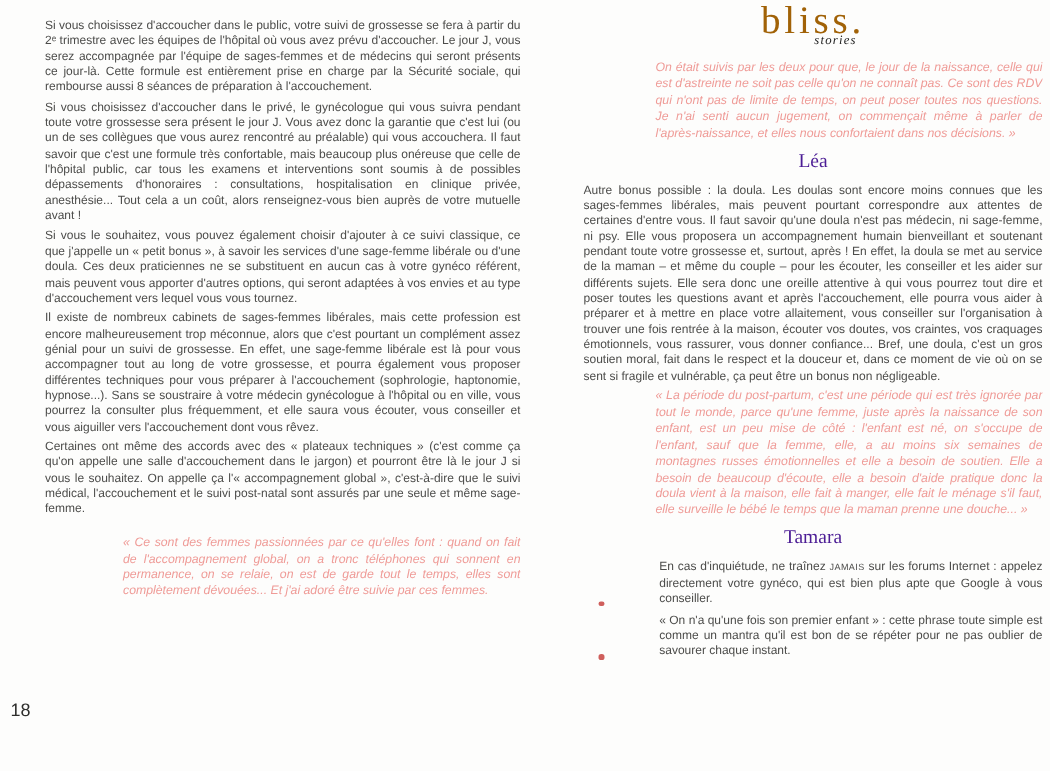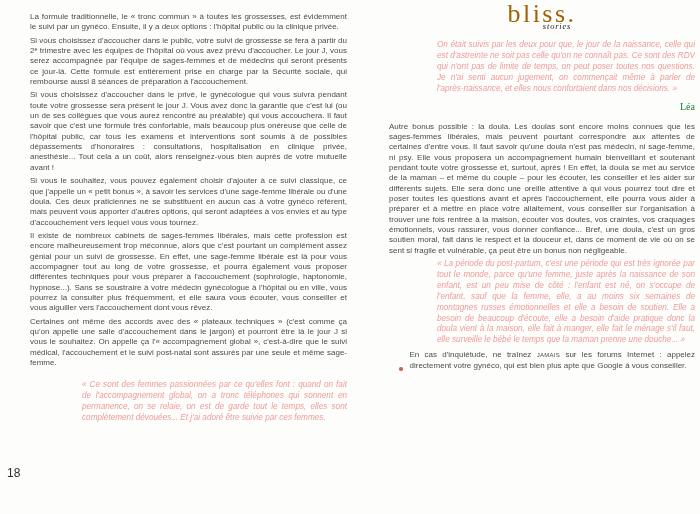--- a/index.html
+++ b/index.html
@@ -24,23 +24,23 @@
     font-style:italic;
     color:#ef9b97;
     font-size:8.2px;line-height:10.9px;
     text-align:justify;
     hyphens:auto;-webkit-hyphens:auto;
   }
   .page-left .quote{margin:12px 0 0 52px;}
   .page-right .quote{margin:0 0 0 48px;}
   .quote-author{
     font-family:"Liberation Serif",serif;
-    color:#15803d;
-    font-size:10px;line-height:15px;
-    text-align:right;
+    color:#4c1d95;
+    font-size:13px;line-height:15px;
+    text-align:center;
     margin:4px 0 8px 0;
   }
   .logo{
     width:100%;text-align:center;
     margin:0 0 9px 0;
   }
   .logo-title{
     font-family:"Liberation Serif",serif;
     font-size:26px;line-height:20px;
     letter-spacing:2.5px;
@@ -56,58 +56,63 @@
     transform:translateX(15px);
   }
   .quote-doula{margin-top:10px;}
   .outro{margin-top:8px;}
   ul.bullets{list-style:none;margin:4px 0 0 0;padding:0 0 0 10px;}
   ul.bullets li{
     display:flex;align-items:flex-end;
     font-size:8px;line-height:10.35px;
     text-align:justify;
     margin:0 0 4.5px 0;
+    gap:30px;
   }
   .bullet-dot{
     flex:0 0 auto;
     width:3.5px;height:3.5px;border-radius:50%;
     background:#cf5f5c;
     margin:3.6px 7px 0 0;
   }
   .li-text{display:inline;hyphens:auto;-webkit-hyphens:auto;}
   .smallcaps{font-variant:small-caps;letter-spacing:0.3px;}
   .page-number{
     position:absolute;left:7px;top:466px;
     font-family:Liberation Sans, sans-serif;
     font-size:12px;color:#2e2e2c;
   }
 </style>
 </head>
 <body>
 
 <div class="page page-left">
-  <p class="body">La formule traditionnelle, le « tronc commun » à toutes les grossesses, est évidemment le suivi par un gynéco. Ensuite, il y a deux options : l'hôpital public ou la clinique privée.</p>
   <p class="body">Si vous choisissez d'accoucher dans le public, votre suivi de grossesse se fera à partir du 2ᵉ trimestre avec les équipes de l'hôpital où vous avez prévu d'accoucher. Le jour J, vous serez accompagnée par l'équipe de sages-femmes et de médecins qui seront présents ce jour-là. Cette formule est entièrement prise en charge par la Sécurité sociale, qui rembourse aussi 8 séances de préparation à l'accouchement.</p>
   <p class="body">Si vous choisissez d'accoucher dans le privé, le gynécologue qui vous suivra pendant toute votre grossesse sera présent le jour J. Vous avez donc la garantie que c'est lui (ou un de ses collègues que vous aurez rencontré au préalable) qui vous accouchera. Il faut savoir que c'est une formule très confortable, mais beaucoup plus onéreuse que celle de l'hôpital public, car tous les examens et interventions sont soumis à de possibles dépassements d'honoraires : consultations, hospitalisation en clinique privée, anesthésie... Tout cela a un coût, alors renseignez-vous bien auprès de votre mutuelle avant !</p>
   <p class="body">Si vous le souhaitez, vous pouvez également choisir d'ajouter à ce suivi classique, ce que j'appelle un « petit bonus », à savoir les services d'une sage-femme libérale ou d'une doula. Ces deux praticiennes ne se substituent en aucun cas à votre gynéco référent, mais peuvent vous apporter d'autres options, qui seront adaptées à vos envies et au type d'accouchement vers lequel vous vous tournez.</p>
   <p class="body">Il existe de nombreux cabinets de sages-femmes libérales, mais cette profession est encore malheureusement trop méconnue, alors que c'est pourtant un complément assez génial pour un suivi de grossesse. En effet, une sage-femme libérale est là pour vous accompagner tout au long de votre grossesse, et pourra également vous proposer différentes techniques pour vous préparer à l'accouchement (sophrologie, haptonomie, hypnose...). Sans se soustraire à votre médecin gynécologue à l'hôpital ou en ville, vous pourrez la consulter plus fréquemment, et elle saura vous écouter, vous conseiller et vous aiguiller vers l'accouchement dont vous rêvez.</p>
   <p class="body">Certaines ont même des accords avec des « plateaux techniques » (c'est comme ça qu'on appelle une salle d'accouchement dans le jargon) et pourront être là le jour J si vous le souhaitez. On appelle ça l'« accompagnement global », c'est-à-dire que le suivi médical, l'accouchement et le suivi post-natal sont assurés par une seule et même sage-femme.</p>
   <p class="quote">« Ce sont des femmes passionnées par ce qu'elles font : quand on fait de l'accompagnement global, on a tronc téléphones qui sonnent en permanence, on se relaie, on est de garde tout le temps, elles sont complètement dévouées... Et j'ai adoré être suivie par ces femmes.</p>
 </div>
 
 <div class="page-number">18</div>
 
 <div class="page page-right">
   <div class="logo">
     <div class="logo-title">bliss.</div>
     <div class="logo-subtitle">stories</div>
   </div>
   <p class="quote">On était suivis par les deux pour que, le jour de la naissance, celle qui est d'astreinte ne soit pas celle qu'on ne connaît pas. Ce sont des RDV qui n'ont pas de limite de temps, on peut poser toutes nos questions. Je n'ai senti aucun jugement, on commençait même à parler de l'après-naissance, et elles nous confortaient dans nos décisions. »</p>
   <div class="quote-author">Léa</div>
   <p class="body">Autre bonus possible : la doula. Les doulas sont encore moins connues que les sages-femmes libérales, mais peuvent pourtant correspondre aux attentes de certaines d'entre vous. Il faut savoir qu'une doula n'est pas médecin, ni sage-femme, ni psy. Elle vous proposera un accompagnement humain bienveillant et soutenant pendant toute votre grossesse et, surtout, après ! En effet, la doula se met au service de la maman – et même du couple – pour les écouter, les conseiller et les aider sur différents sujets. Elle sera donc une oreille attentive à qui vous pourrez tout dire et poser toutes les questions avant et après l'accouchement, elle pourra vous aider à préparer et à mettre en place votre allaitement, vous conseiller sur l'organisation à trouver une fois rentrée à la maison, écouter vos doutes, vos craintes, vos craquages émotionnels, vous rassurer, vous donner confiance... Bref, une doula, c'est un gros soutien moral, fait dans le respect et la douceur et, dans ce moment de vie où on se sent si fragile et vulnérable, ça peut être un bonus non négligeable.</p>
   <p class="quote quote-doula">« La période du post-partum, c'est une période qui est très ignorée par tout le monde, parce qu'une femme, juste après la naissance de son enfant, est un peu mise de côté : l'enfant est né, on s'occupe de l'enfant, sauf que la femme, elle, a au moins six semaines de montagnes russes émotionnelles et elle a besoin de soutien. Elle a besoin de beaucoup d'écoute, elle a besoin d'aide pratique donc la doula vient à la maison, elle fait à manger, elle fait le ménage s'il faut, elle surveille le bébé le temps que la maman prenne une douche... »</p>
+  <div class="quote-author">Tamara</div>
   <ul class="bullets">
     <li>
       <span class="bullet-dot"></span>
       <span class="li-text"><span>En cas d'inquiétude, ne traînez </span><span class="smallcaps">jamais</span><span> sur les forums Internet : appelez directement votre gynéco, qui est bien plus apte que Google à vous conseiller.</span></span>
     </li>
+    <li>
+      <span class="bullet-dot"></span>
+      <span class="li-text">« On n'a qu'une fois son premier enfant » : cette phrase toute simple est comme un mantra qu'il est bon de se répéter pour ne pas oublier de savourer chaque instant.</span>
+    </li>
   </ul>
 </div>
 
 </body></html>

